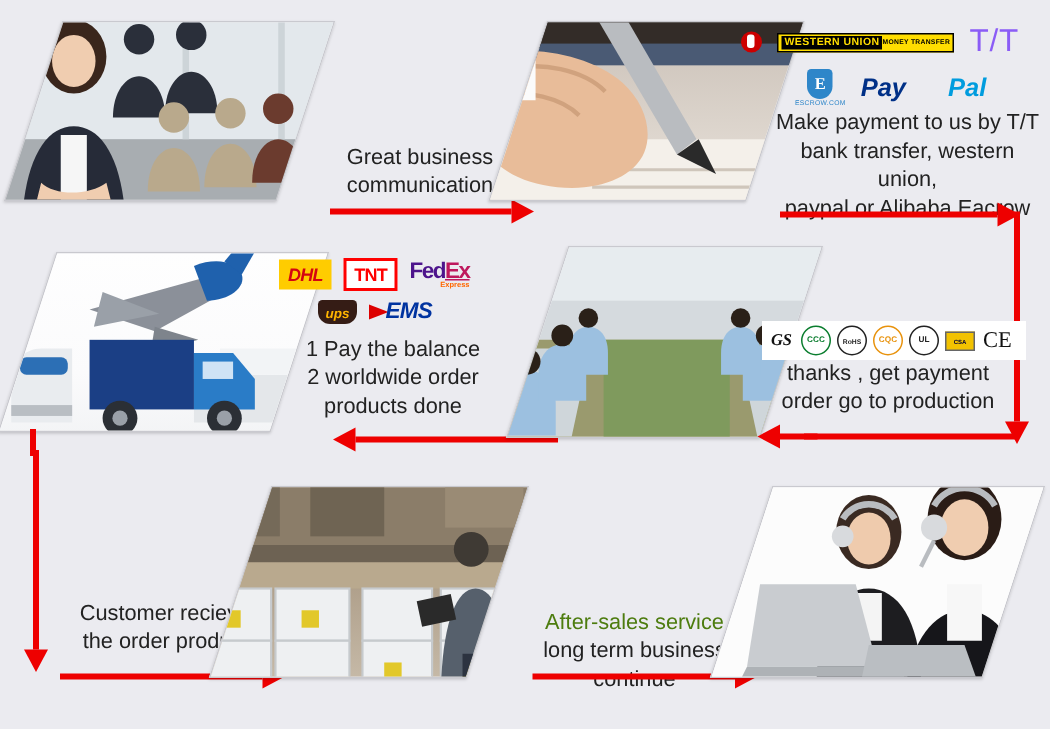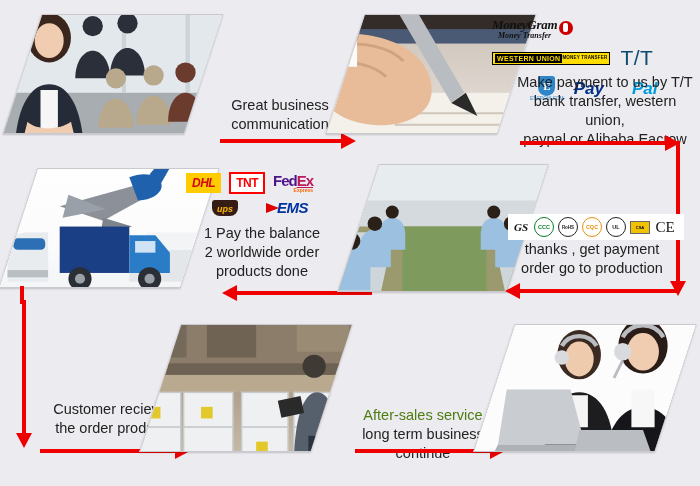--- a/index.html
+++ b/index.html
@@ -57,38 +57,38 @@
   .lg-moneygram{font-family:"Liberation Serif",serif;font-style:italic;font-weight:bold;color:#111;line-height:1;}
   .lg-moneygram .m1{font-size:13px;letter-spacing:-.3px;}
   .lg-moneygram .m2{font-size:8px;display:block;text-align:center;}
   .mg-dot{width:14px;height:14px;border-radius:50%;background:#cc0000;margin-left:2px;display:inline-block;position:relative;}
   .mg-dot::after{content:"";position:absolute;left:4px;top:2px;width:5px;height:9px;background:#fff;border-radius:2px;}
 
   .lg-wu{background:#ffdd00;border:1px solid #000;padding:1px 2px;text-align:center;line-height:1;}
   .lg-wu .w1{background:#000;color:#ffdd00;font-size:7px;font-weight:bold;display:block;padding:1px 2px;letter-spacing:.3px;}
   .lg-wu .w2{font-size:4.5px;font-weight:bold;color:#000;display:block;margin-top:1px;letter-spacing:.2px;}
 
-  .lg-tt{font-size:21px;color:#0c4a6e;letter-spacing:.5px;}
+  .lg-tt{font-size:21px;color:#8b5cf6;letter-spacing:.5px;}
 
   .lg-escrow{display:flex;flex-direction:column;align-items:center;line-height:1;}
   .esc-shield{width:17px;height:20px;background:#2e86c9;border-radius:3px 3px 9px 9px;display:flex;align-items:center;justify-content:center;color:#fff;font-weight:bold;font-size:11px;font-family:"Liberation Serif",serif;}
   .esc-txt{font-size:4.5px;color:#2e86c9;margin-top:1px;letter-spacing:.2px;}
 
   .lg-paypal{font-family:"Liberation Sans",sans-serif;font-style:italic;font-weight:bold;font-size:17px;line-height:1;gap:28px;}
   .lg-paypal .p1{color:#003087;}
   .lg-paypal .p2{color:#009cde;}
 
   .lg-dhl{background:#ffcc00;color:#d40511;font-style:italic;font-weight:bold;font-size:12px;padding:3px 6px;letter-spacing:-.5px;}
   .lg-tnt{background:#fff;border:2px solid #ff0000;color:#ff0000;font-weight:bold;font-size:12px;padding:2px 5px;font-family:"Liberation Sans",sans-serif;letter-spacing:-.5px;}
   .lg-fedex{font-weight:bold;font-size:15px;line-height:1;letter-spacing:-1px;position:relative;}
   .lg-fedex .f1{color:#4d148c;}
   .lg-fedex .f2{color:#be185d;text-decoration:underline;}
   .lg-fedex .f3{display:block;font-size:5px;color:#ff6600;text-align:right;font-weight:bold;letter-spacing:0;}
   .lg-ups{background:#351c15;color:#ffb500;font-weight:bold;font-size:9px;padding:4px 5px 2px;border-radius:3px 3px 8px 8px;font-style:italic;}
-  .lg-ems{color:#0033a0;font-weight:bold;font-style:italic;font-size:15px;letter-spacing:-.5px;display:flex;align-items:center;margin-left:20px;}
+  .lg-ems{color:#0033a0;font-weight:bold;font-style:italic;font-size:15px;letter-spacing:-.5px;display:flex;align-items:center;}
   .ems-tri{width:0;height:0;border-left:13px solid #d00;border-top:5px solid transparent;border-bottom:5px solid transparent;margin-right:-2px;}
 
   .certbar{background:#fff;display:flex;align-items:center;gap:4px;padding:2px 4px;}
   .cert{width:18px;height:18px;display:flex;align-items:center;justify-content:center;font-size:7px;font-weight:bold;}
   .c-gs{font-family:"Liberation Serif",serif;font-size:11px;color:#111;font-style:italic;font-weight:bold;}
   .c-circ{border:1.6px solid #222;border-radius:50%;font-size:5.5px;color:#222;}
   .c-green{border-color:#0a7d2e;color:#0a7d2e;}
   .c-cqc{border-color:#e8920c;color:#e8920c;}
   .c-csa{width:18px;height:11px;background:#f2c200;border:1px solid #666;font-size:4px;color:#003;}
   .c-ce{font-size:15px;color:#111;font-family:"Liberation Serif",serif;font-weight:normal;width:22px;}
@@ -163,21 +163,20 @@
         <path d="M0 30h34v24H0z" fill="#fbfbfb"></path>
 
         <path d="M62 16l10-6 36 62-9 7z" fill="#b9bcc0"></path>
         <path d="M99 79l10-7 8 16z" fill="#2a2a2a"></path>
       </svg>
     </div>
   </div>
 
   <div class="logos" style="left:492px;top:16px;width:200px;height:50px;flex-wrap:wrap;gap:6px 10px;align-content:flex-start;">
     <span class="logo lg-moneygram">
-      <span><span class="m1">MoneyGram</span><span class="m2">Money Transfer</span></span>
         <span class="mg-dot"></span>
     </span>
     <span class="logo lg-wu">
       <span class="w1">WESTERN UNION</span>
         <span class="w2">MONEY TRANSFER</span>
     </span>
     <span class="logo lg-tt">T/T</span>
     <span class="logo lg-escrow" style="margin-left:38px;">
       <span class="esc-shield">E</span>
       <span class="esc-txt">ESCROW.COM</span>

